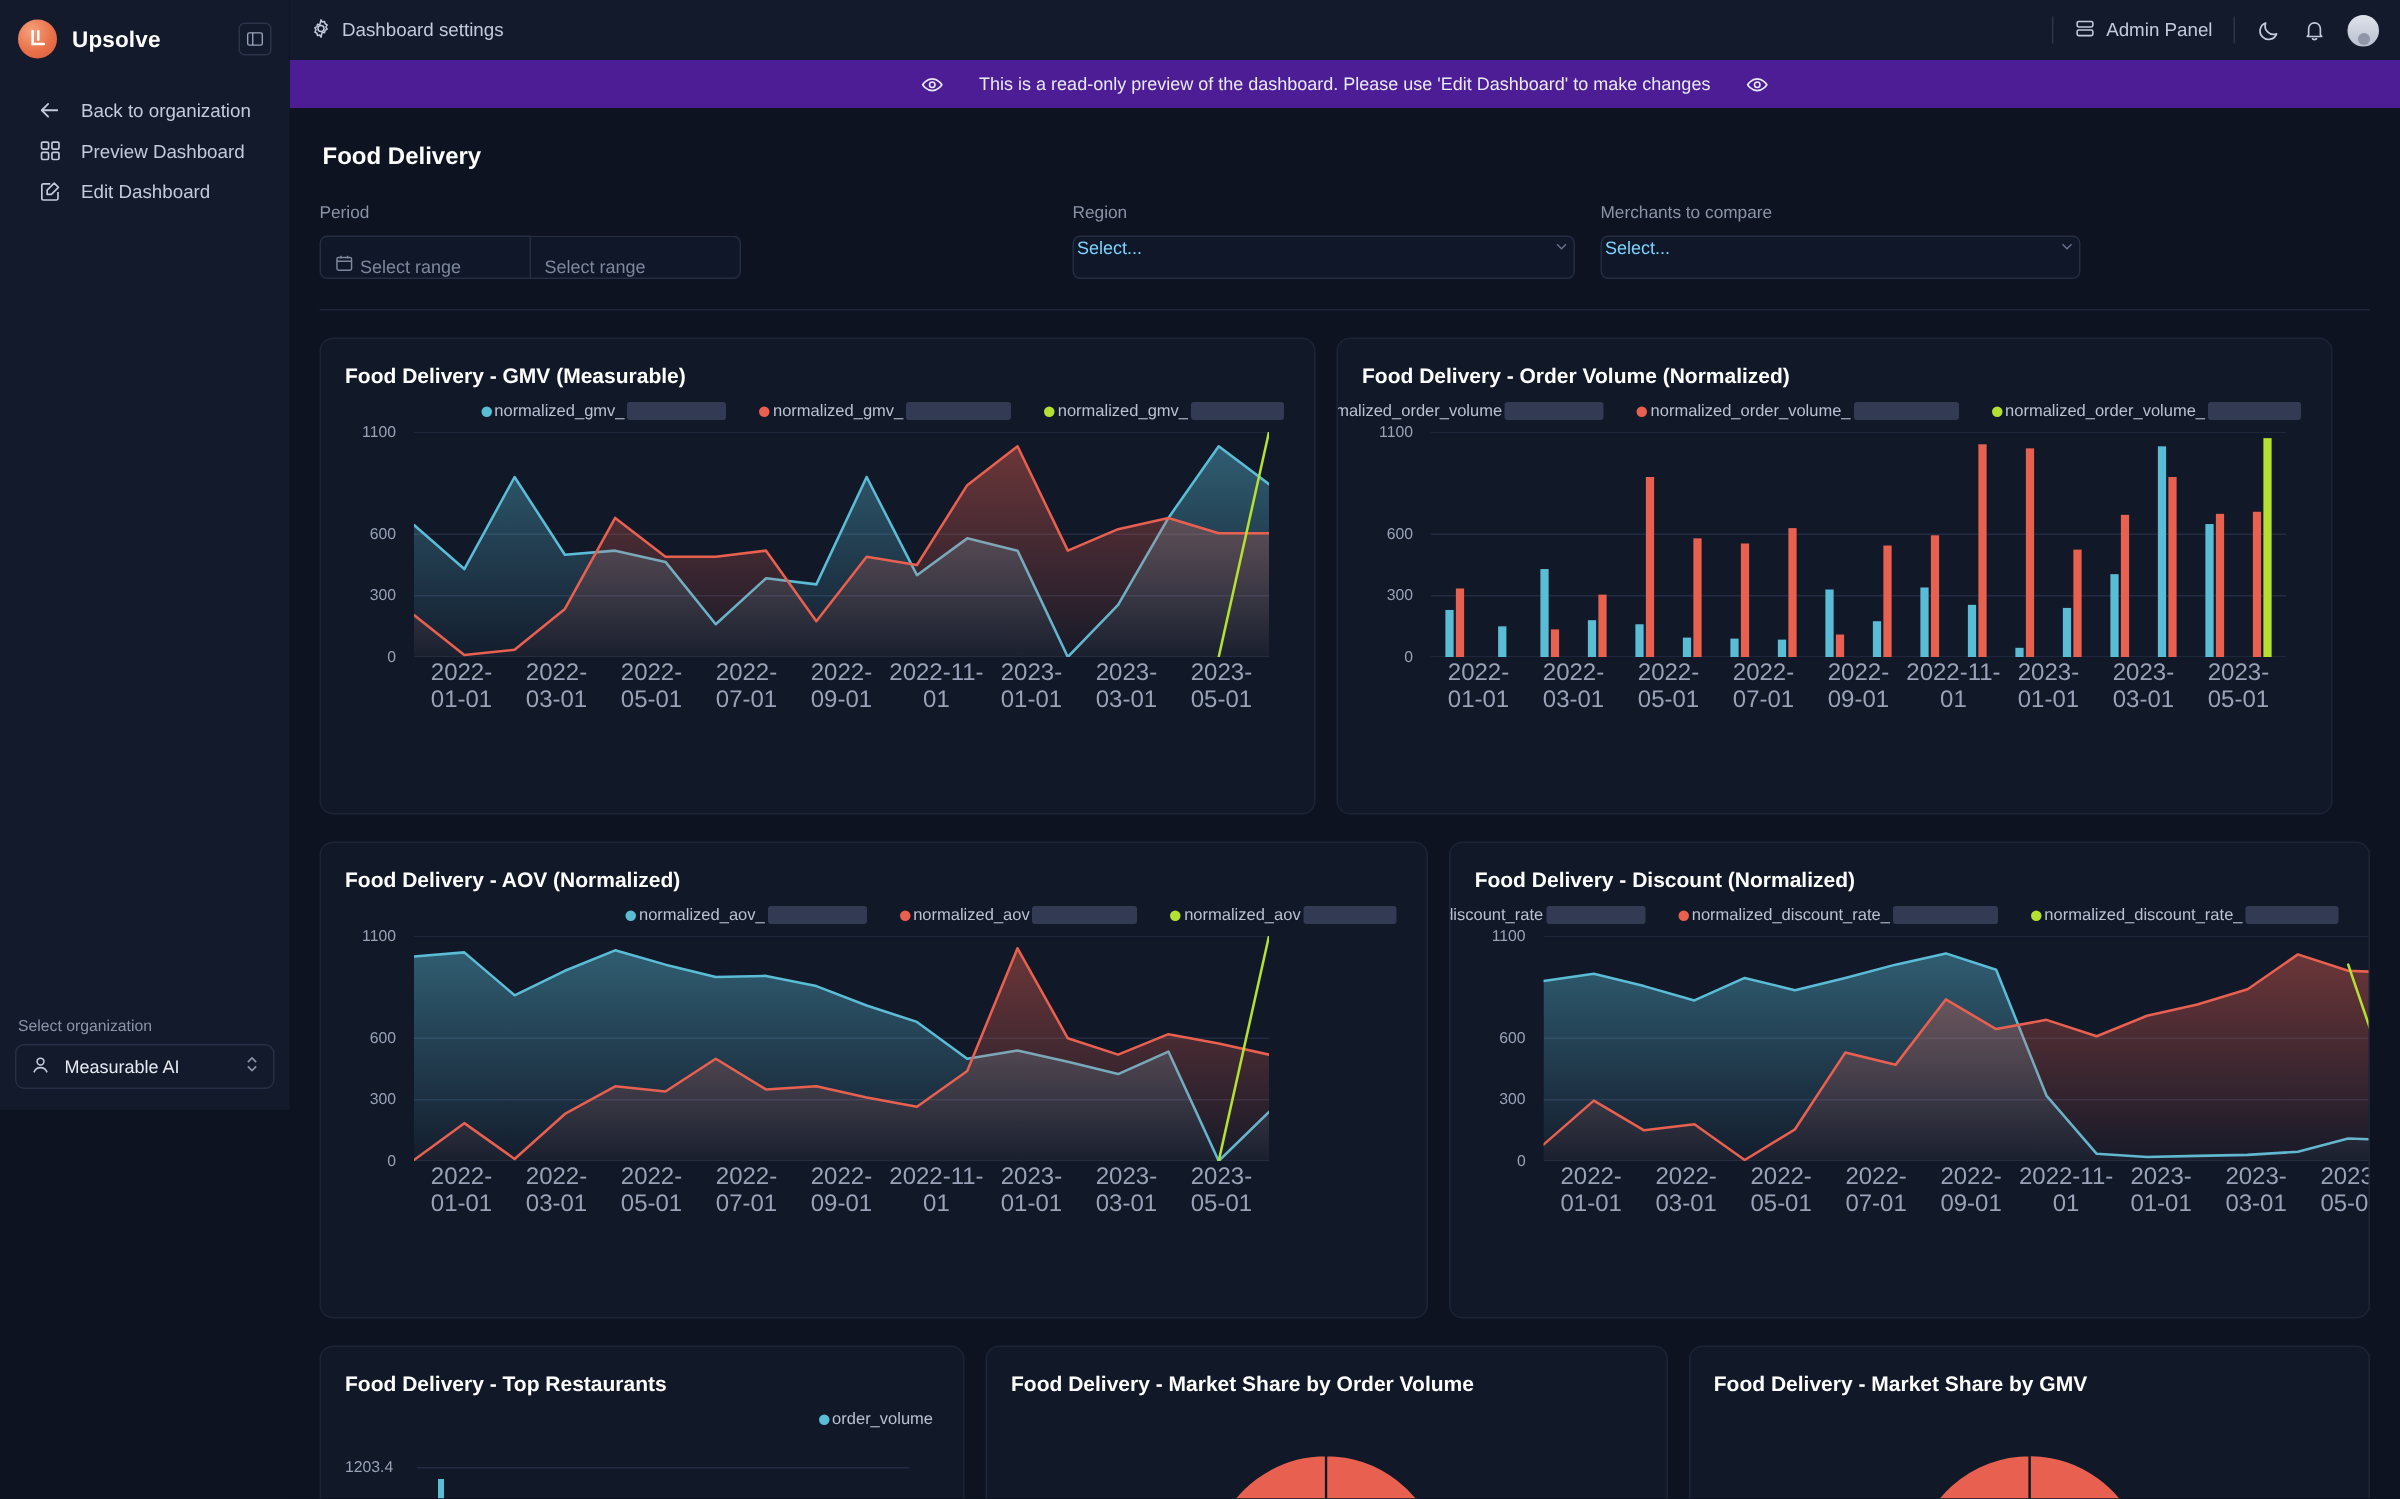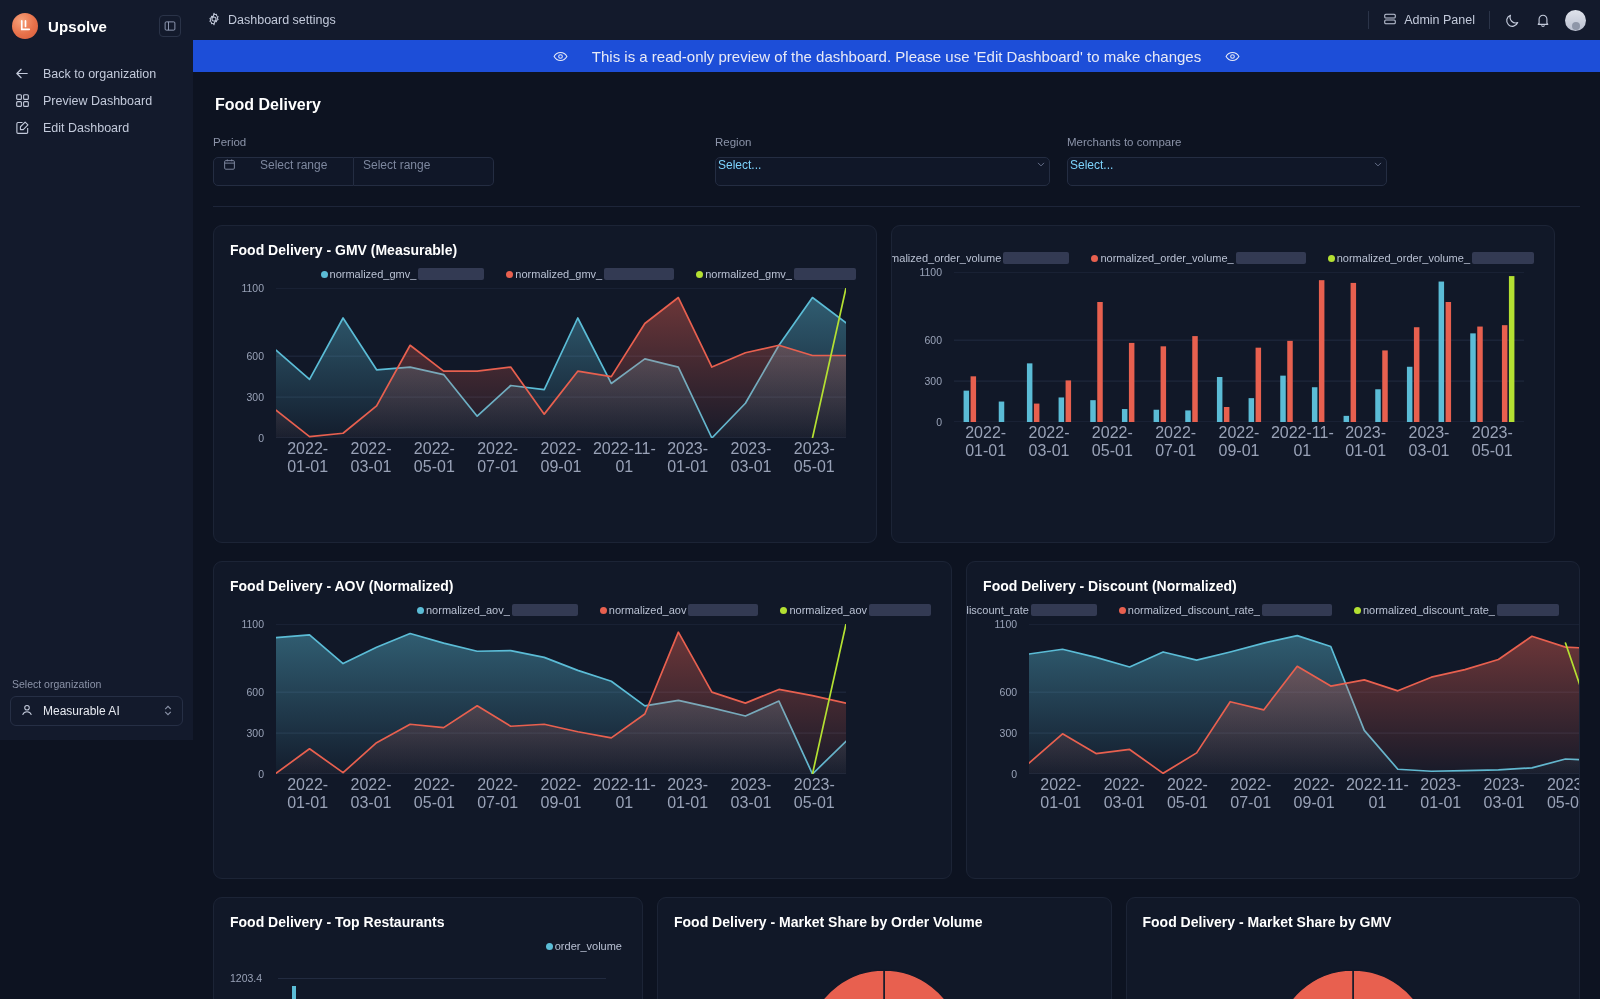--- a/index.html
+++ b/index.html
@@ -31,21 +31,21 @@
     flex: 0 0 26px;
   }
   .logo svg { display:block; }
   .brand-name { font-size: 15px; font-weight: 700; color: #ffffff; letter-spacing: .1px; }
   .collapse-btn {
     margin-left: auto; width: 22px; height: 22px;
     border: 1px solid #2a3348; border-radius: 4px;
     display: flex; align-items: center; justify-content: center;
     color: #9aa4bd; cursor: pointer;
   }
-  .nav { margin-top: 14px; display: flex; flex-direction: column; }
+  .nav { margin-top: 14px; display: flex; flex-direction: column; padding-left: 11px; }
   .nav-item {
     display: flex; align-items: center; gap: 12px;
     height: 27px; padding: 0 14px; cursor: pointer;
     color: #c3cadb; font-size: 12.5px;
   }
   .nav-icon { width: 17px; height: 17px; display:flex; align-items:center; justify-content:center; color:#c3cadb; flex:0 0 17px;}
   .org-block { position: absolute; bottom: 14px; left: 0; width: 193px; padding: 0 10px; }
   .org-label { font-size: 10.5px; color: #8b93a8; margin-bottom: 6px; padding-left: 2px;}
   .org-select {
     height: 30px; border: 1px solid #262f45; border-radius: 6px;
@@ -67,43 +67,43 @@
   .admin-panel { display: flex; align-items: center; gap: 7px; color: #c3cadb; font-size: 12.5px; cursor: pointer; }
   .icon-btn { color: #c3cadb; cursor: pointer; display:flex; align-items:center; }
   .avatar {
     width: 21px; height: 21px; border-radius: 50%;
     background: linear-gradient(180deg,#dfe3ec 0%, #b9bfcf 100%);
     display:flex; align-items:flex-end; justify-content:center; overflow:hidden; cursor:pointer;
   }
   .avatar .head { width:8px;height:8px;border-radius:50%;background:#8e96a8;margin-bottom:1px;}
 
   .banner {
-    height: 32px; background: #1d4ed8; display: flex; align-items: center;
+    height: 32px; background: #4c1d95; display: flex; align-items: center;
     justify-content: center; gap: 24px; flex: 0 0 32px;
-    color: #e8eaf6; font-size: 15px;
+    color: #e8eaf6; font-size: 12px;
   }
   .banner-eye { display:flex; align-items:center; color:#e8eaf6; }
 
   .content { flex: 1; overflow: hidden; padding: 0 20px; }
   .page-title { font-size: 16px; font-weight: 700; color: #ffffff; margin: 24px 0 0 0; padding-left: 2px; }
 
   
   .filters {
     display: flex; gap: 0; margin-top: 22px; padding-bottom: 20px;
     border-bottom: 1px solid #1d2539; align-items: flex-end;
   }
   .filter-col { display: flex; flex-direction: column; }
   .filter-col.period { width: 500px; }
   .filter-col.region { width: 335px; margin-left: 2px; }
   .filter-col.merchants { width: 320px; margin-left: 17px; }
   .filter-label { font-size: 11.5px; color: #8b93a8; margin-bottom: 9px; }
   .range-group { display: flex; height: 29px; width: 281px; }
   .range-box {
     flex: 1; border: 1px solid #242d42; background: #101728;
-    display: flex; align-items: flex-start; gap: 24px; padding: 0 9px;
+    display: flex; align-items: flex-end; gap: 4px; padding: 0 9px;
     font-size: 12px; color: #7d879e; cursor: pointer;
   }
   .range-box:first-child { border-radius: 5px 0 0 5px; }
   .range-box:last-child { border-radius: 0 5px 5px 0; border-left: none; }
   .select-box {
     height: 29px; border: 1px solid #242d42; border-radius: 5px; background: #101728;
     display: flex; align-items: flex-start; padding: 0 2px; font-size: 12px;
     color: #7dd3fc; cursor: pointer;
   }
   .select-box .chev { margin-left: auto; color: #68728c; }
@@ -368,20 +368,21 @@
                   <span class="xtick" style="flex: 1 1 0%;">2022-07-01</span>
                   <span class="xtick" style="flex: 1 1 0%;">2022-09-01</span>
                   <span class="xtick" style="flex: 1 1 0%;">2022-11-01</span>
                   <span class="xtick" style="flex: 1 1 0%;">2023-01-01</span>
                   <span class="xtick" style="flex: 1 1 0%;">2023-03-01</span>
                   <span class="xtick" style="flex: 1 1 0%;">2023-05-01</span>
                 </div>
               </div>
           </div>
           <div class="panel" id="panel-ov" style="width:664px;height:318px">
+            <div class="panel-title">Food Delivery - Order Volume (Normalized)</div>
             <div class="legend" id="legend-ov">
                 <span class="legend-item">
                   <span>normalized_order_volume</span>
                   <span class="redact" style="width: 66px;"></span>
                 </span>
                 <span class="legend-item">
                   <span class="dot" style="background: rgb(232, 96, 79);"></span>
                   <span>normalized_order_volume_</span>
                   <span class="redact" style="width: 70px;"></span>
                 </span>

